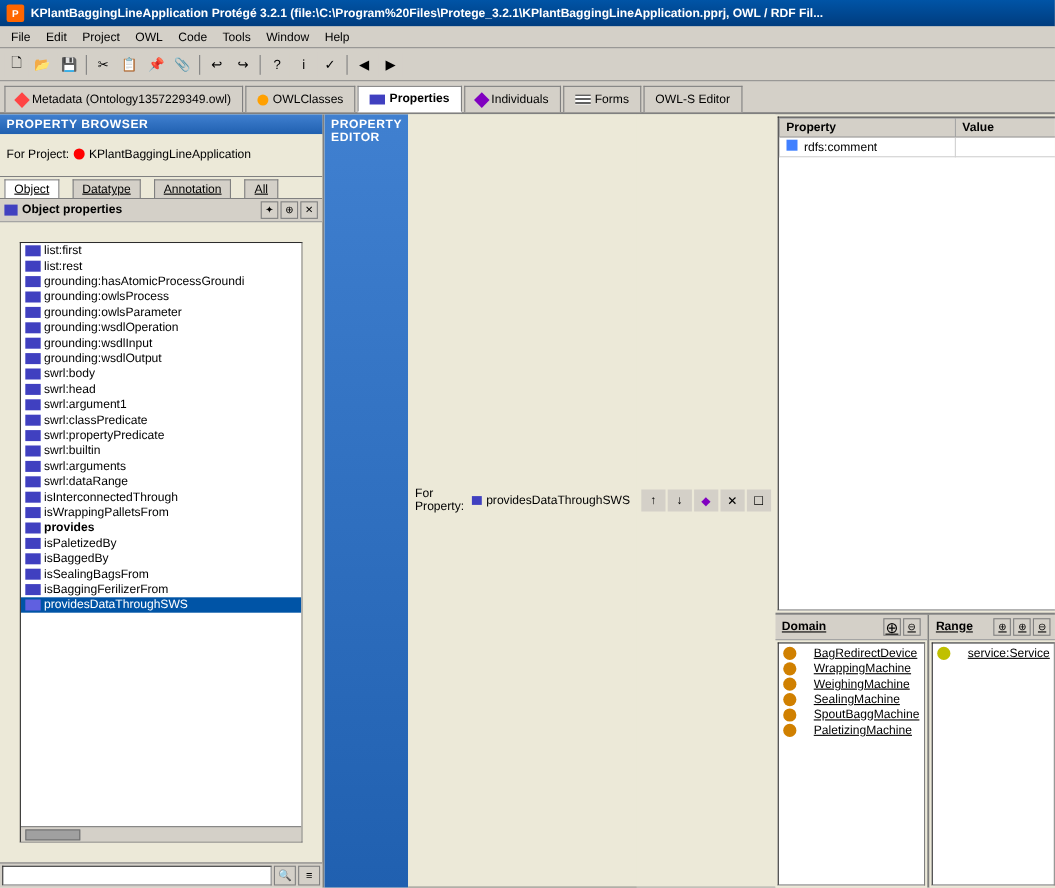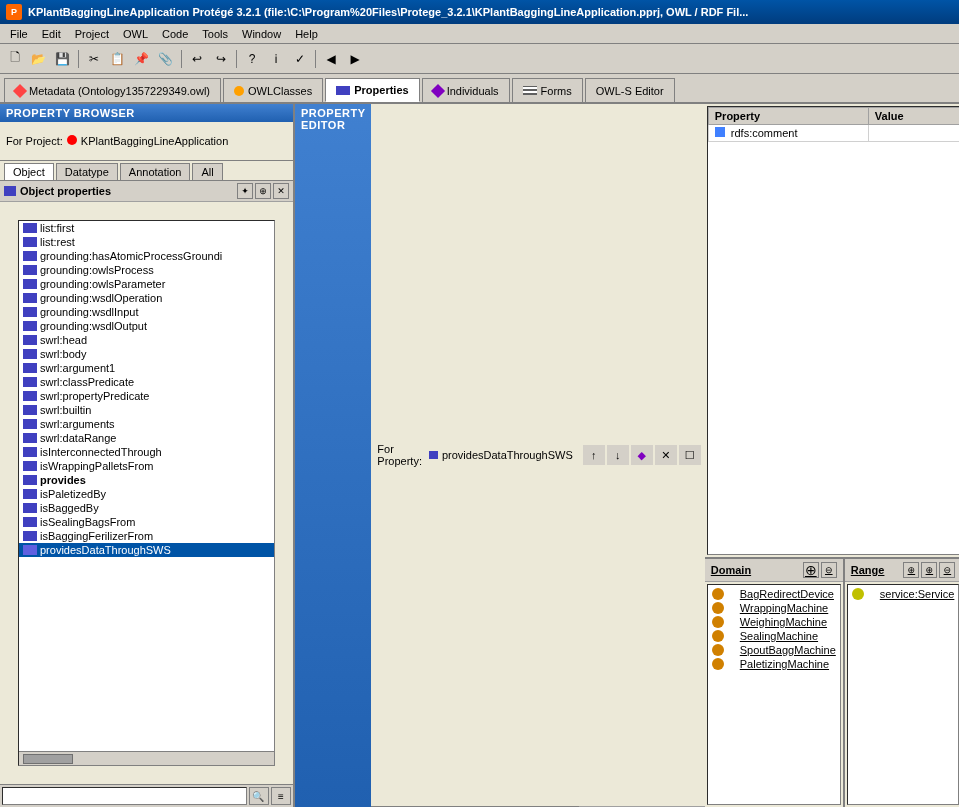--- a/index.html
+++ b/index.html
@@ -118,21 +118,22 @@
       background: #ece9d8;
       border-bottom: 1px solid #808080;
     }
     .sub-tab {
       padding: 2px 8px;
       border: 1px solid #808080;
       border-bottom: none;
       background: #d4d0c8;
       cursor: pointer;
       font-size: 11px;
-      margin-right: 2px;
+      margin-right: 12px;
+      text-decoration: underline;
     }
     .sub-tab.active { background: white; }
 
     
     .obj-props-header {
       display: flex;
       align-items: center;
       justify-content: space-between;
       padding: 2px 4px;
       background: #d4d0c8;
@@ -426,25 +427,25 @@
         <div class="tree-item">
           <span class="tree-item-icon"></span>
           <span>grounding:wsdlInput</span>
         </div>
         <div class="tree-item">
           <span class="tree-item-icon"></span>
           <span>grounding:wsdlOutput</span>
         </div>
         <div class="tree-item">
           <span class="tree-item-icon"></span>
+          <span>swrl:body</span>
+        </div>
+        <div class="tree-item">
+          <span class="tree-item-icon"></span>
           <span>swrl:head</span>
-        </div>
-        <div class="tree-item">
-          <span class="tree-item-icon"></span>
-          <span>swrl:body</span>
         </div>
         <div class="tree-item">
           <span class="tree-item-icon"></span>
           <span>swrl:argument1</span>
         </div>
         <div class="tree-item">
           <span class="tree-item-icon"></span>
           <span>swrl:classPredicate</span>
         </div>
         <div class="tree-item">

